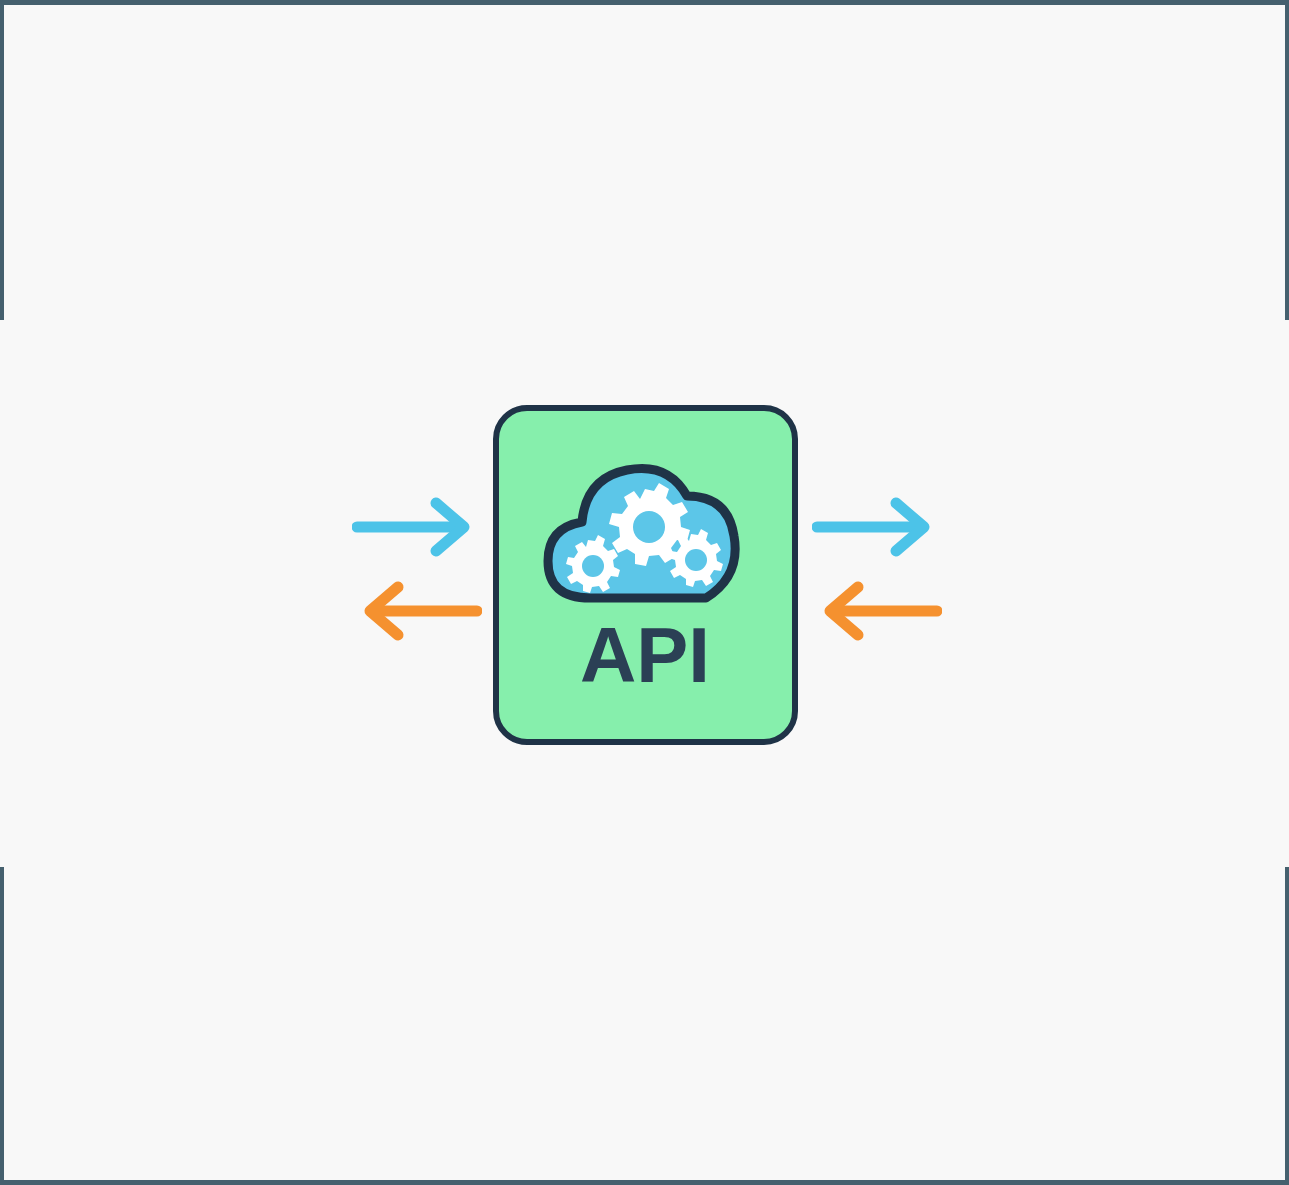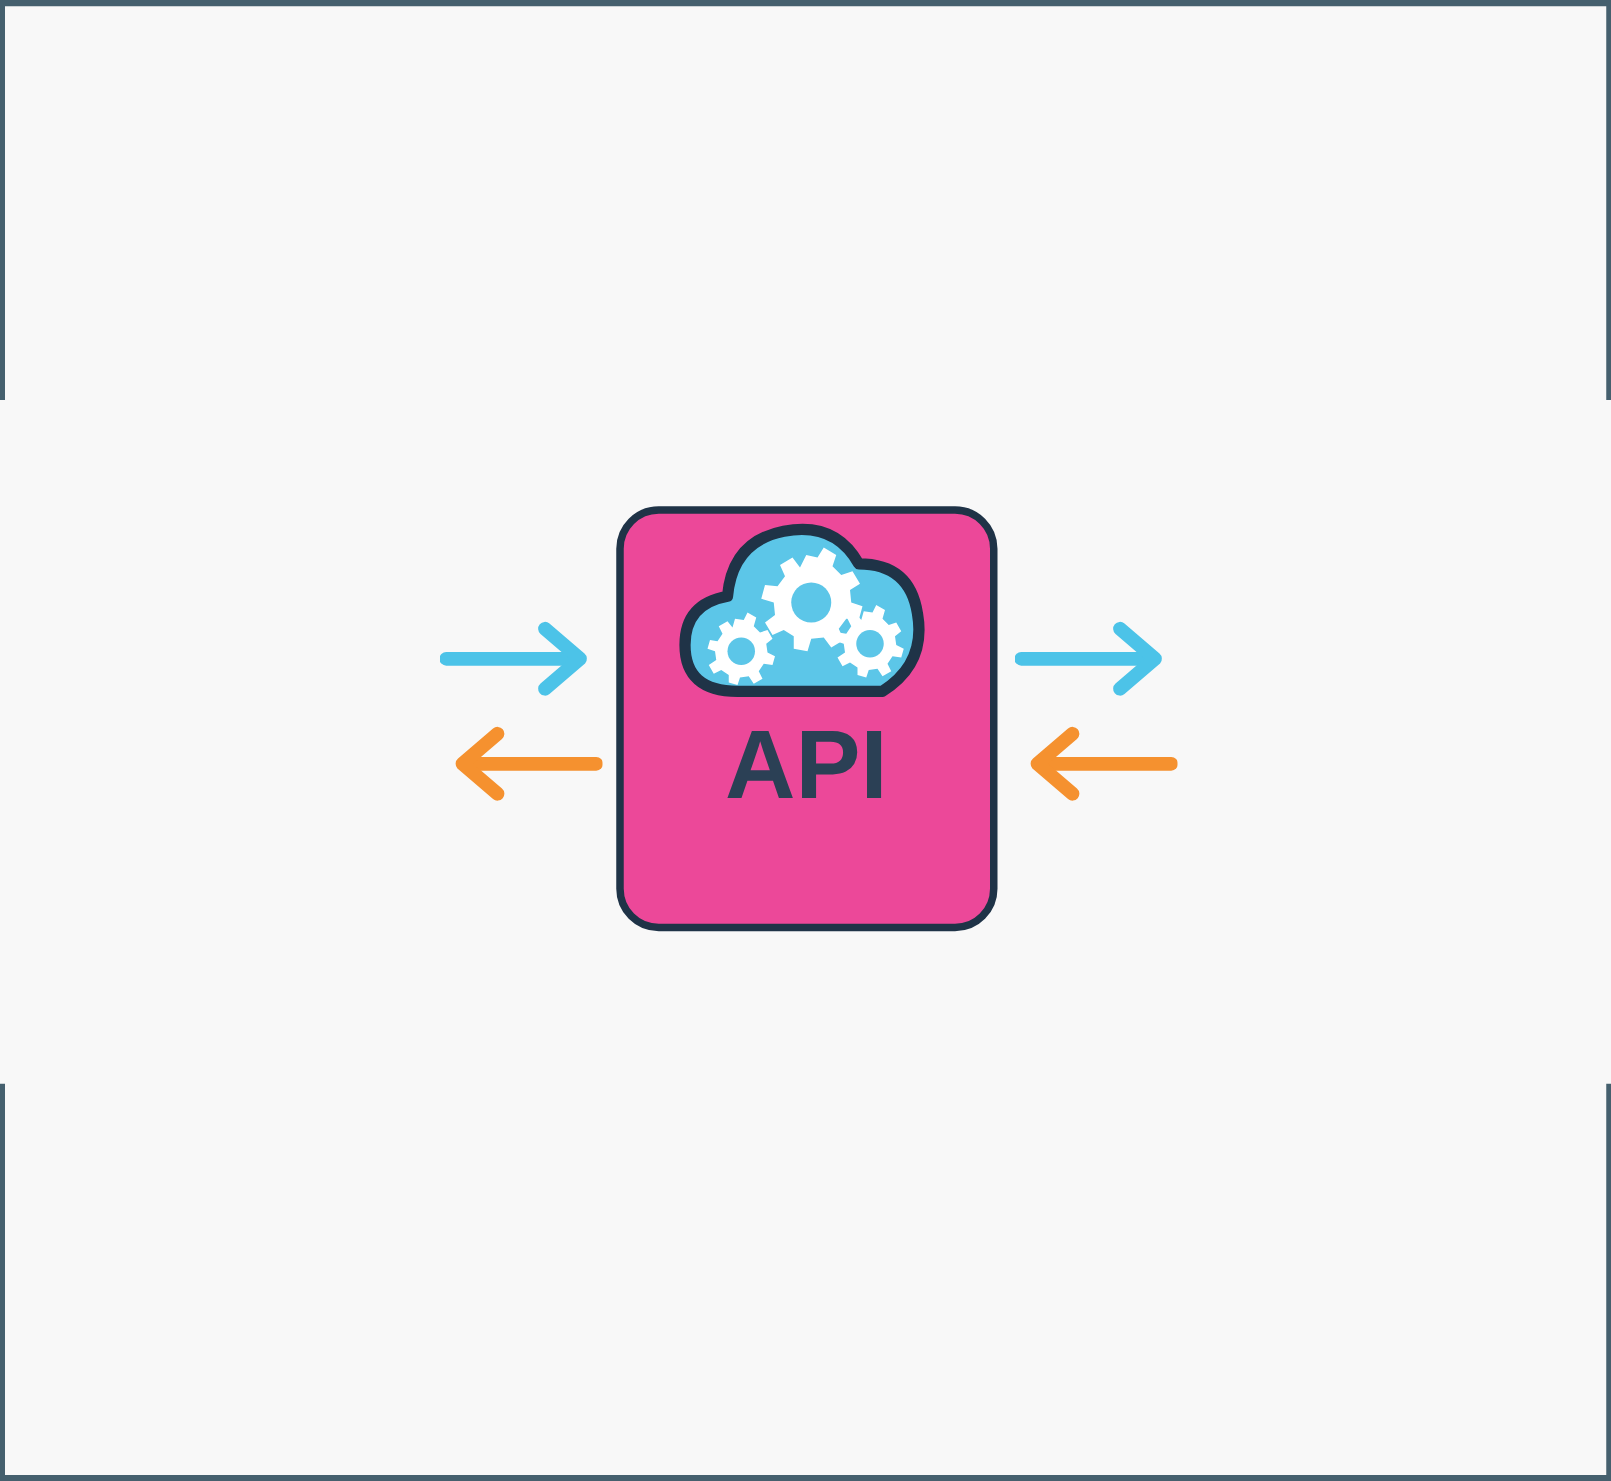--- a/index.html
+++ b/index.html
@@ -67,27 +67,27 @@
     line-height: 1;
     font-family: "Liberation Sans", sans-serif;
   }
 
   
   #node-api { left: 480px; top: 405px; width: 330px; }
   .api-card {
     width: 305px;
     height: 340px;
     border-radius: 34px;
-    background: #ec4899;
+    background: #86efac;
     border: 6px solid #1f3347;
     box-sizing: border-box;
     display: flex;
     flex-direction: column;
     align-items: center;
-    justify-content: flex-start;
+    justify-content: center;
     gap: 6px;
   }
   .api-text {
     font-size: 78px;
     font-weight: bold;
     color: #2b4055;
     line-height: 1;
     letter-spacing: 0px;
   }
 

